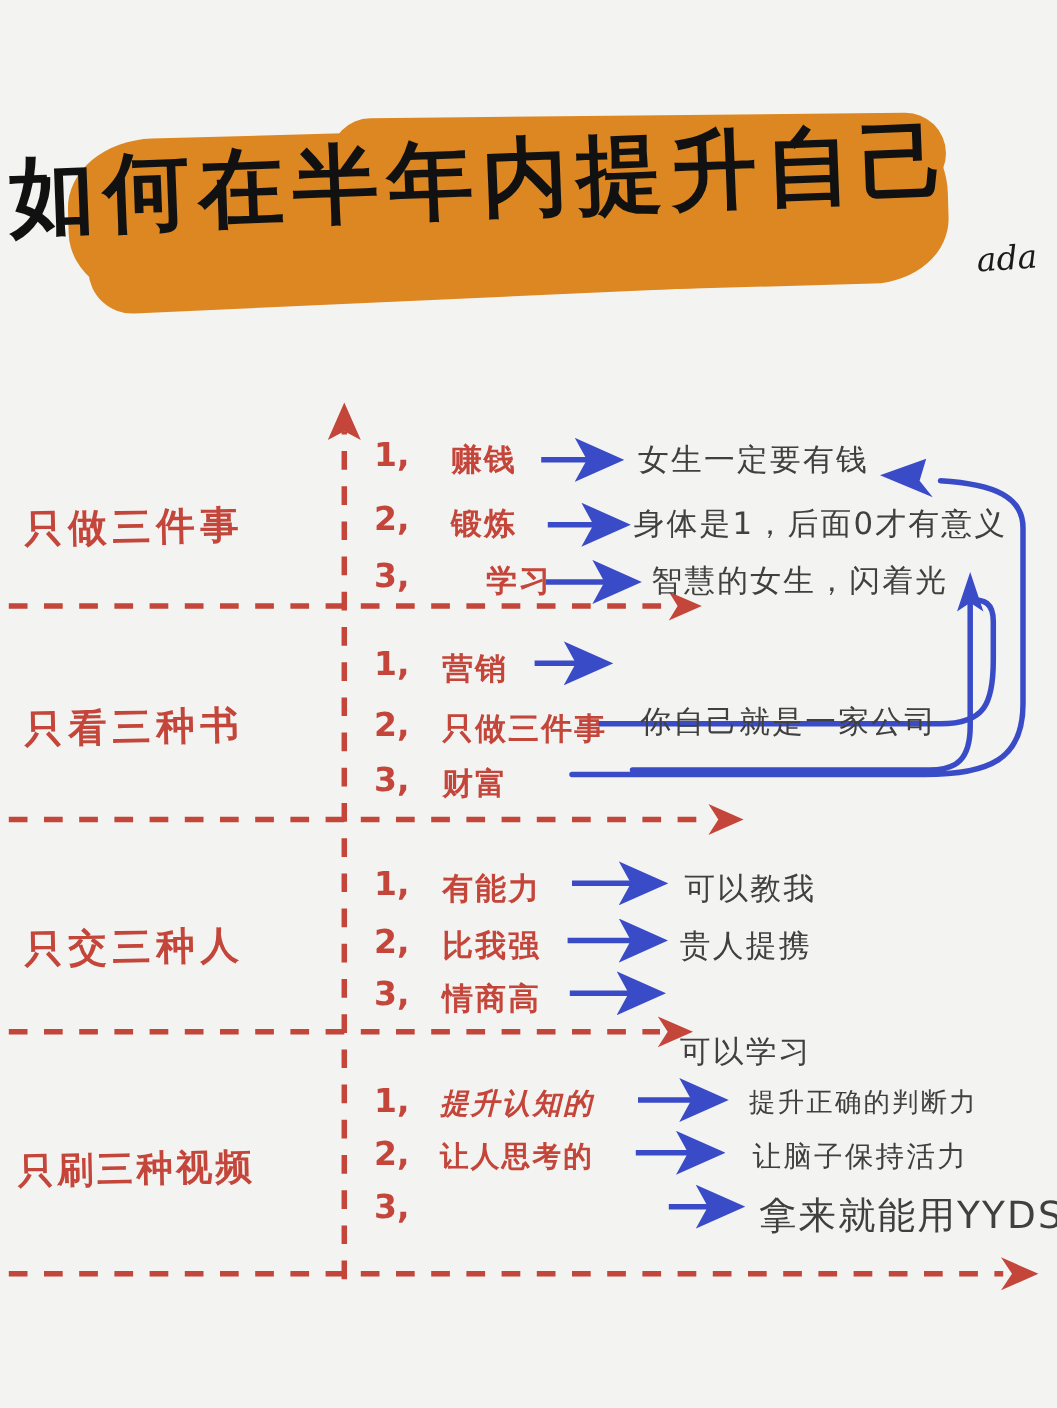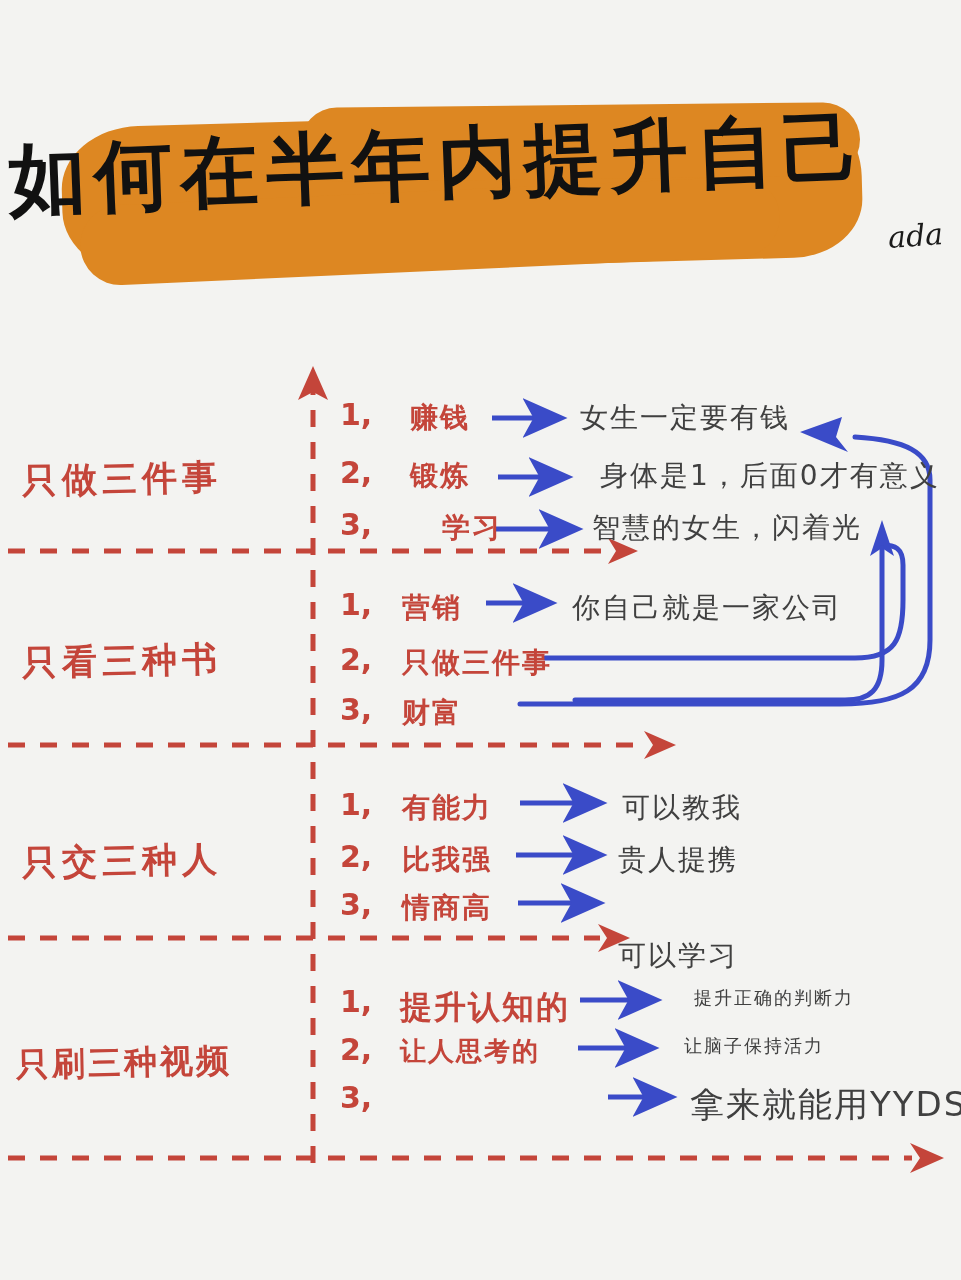--- a/index.html
+++ b/index.html
@@ -228,37 +228,37 @@
     <div class="section-label" style="top:60px;">只做三件事</div>
     <div class="items">
       <div class="item-row" style="height:58px;">
         <span class="idx">1,</span>
         <span class="cause" style="left:70px;">赚钱</span>
         <span class="effect" style="left:240px;">女生一定要有钱</span>
       </div>
       <div class="item-row" style="height:52px;">
         <span class="idx">2,</span>
         <span class="cause" style="left:70px;">锻炼</span>
-        <span class="effect" style="left:260px;">身体是1，后面0才有意义</span>
+        <span class="effect" style="left:236px;">身体是1，后面0才有意义</span>
       </div>
       <div class="item-row">
         <span class="idx">3,</span>
         <span class="cause" style="left:70px;margin-left:32px;">学习</span>
         <span class="effect" style="left:252px;">智慧的女生，闪着光</span>
       </div>
     </div>
   </div>
 
   <div class="section" style="top:585px;">
     <div class="section-label" style="top:52px;">只看三种书</div>
     <div class="items">
       <div class="item-row" style="height:55px;">
         <span class="idx">1,</span>
         <span class="cause" style="left:62px;">营销</span>
-        <span class="effect" style="left:232px;">你自己就是一家公司</span>
+        <span class="effect" style="left:242px;margin-top:48px;">你自己就是一家公司</span>
       </div>
       <div class="item-row" style="height:50px;">
         <span class="idx">2,</span>
         <span class="cause" style="left:62px;">只做三件事</span>
         <span class="effect" style="left:228px;"></span>
       </div>
       <div class="item-row">
         <span class="idx">3,</span>
         <span class="cause" style="left:62px;">财富</span>
         <span class="effect" style="left:228px;"></span>
@@ -285,27 +285,27 @@
         <span class="effect" style="left:278px;margin-top:48px;">可以学习</span>
       </div>
     </div>
   </div>
 
   <div class="section" style="top:982px;">
     <div class="section-label" style="top:58px; left:16px; font-size:33px; letter-spacing:3px;">只刷三种视频</div>
     <div class="items">
       <div class="item-row" style="height:48px;">
         <span class="idx">1,</span>
-        <span class="cause" style="left:60px; font-size:32px;">提升认知的</span>
-        <span class="effect" style="left:354px; font-size:18px;">提升正确的判断力</span>
+        <span class="cause" style="left:60px; font-size:26px;font-style:italic;">提升认知的</span>
+        <span class="effect" style="left:341px; font-size:24px;">提升正确的判断力</span>
       </div>
       <div class="item-row" style="height:48px;">
         <span class="idx">2,</span>
         <span class="cause" style="left:60px; font-size:26px;">让人思考的</span>
-        <span class="effect" style="left:344px; font-size:18px;">让脑子保持活力</span>
+        <span class="effect" style="left:344px; font-size:26px;">让脑子保持活力</span>
       </div>
       <div class="item-row">
         <span class="idx">3,</span>
         <span class="effect" style="left:350px; font-size:34px;">拿来就能用YYDS</span>
       </div>
     </div>
   </div>
 
 </div>
 

